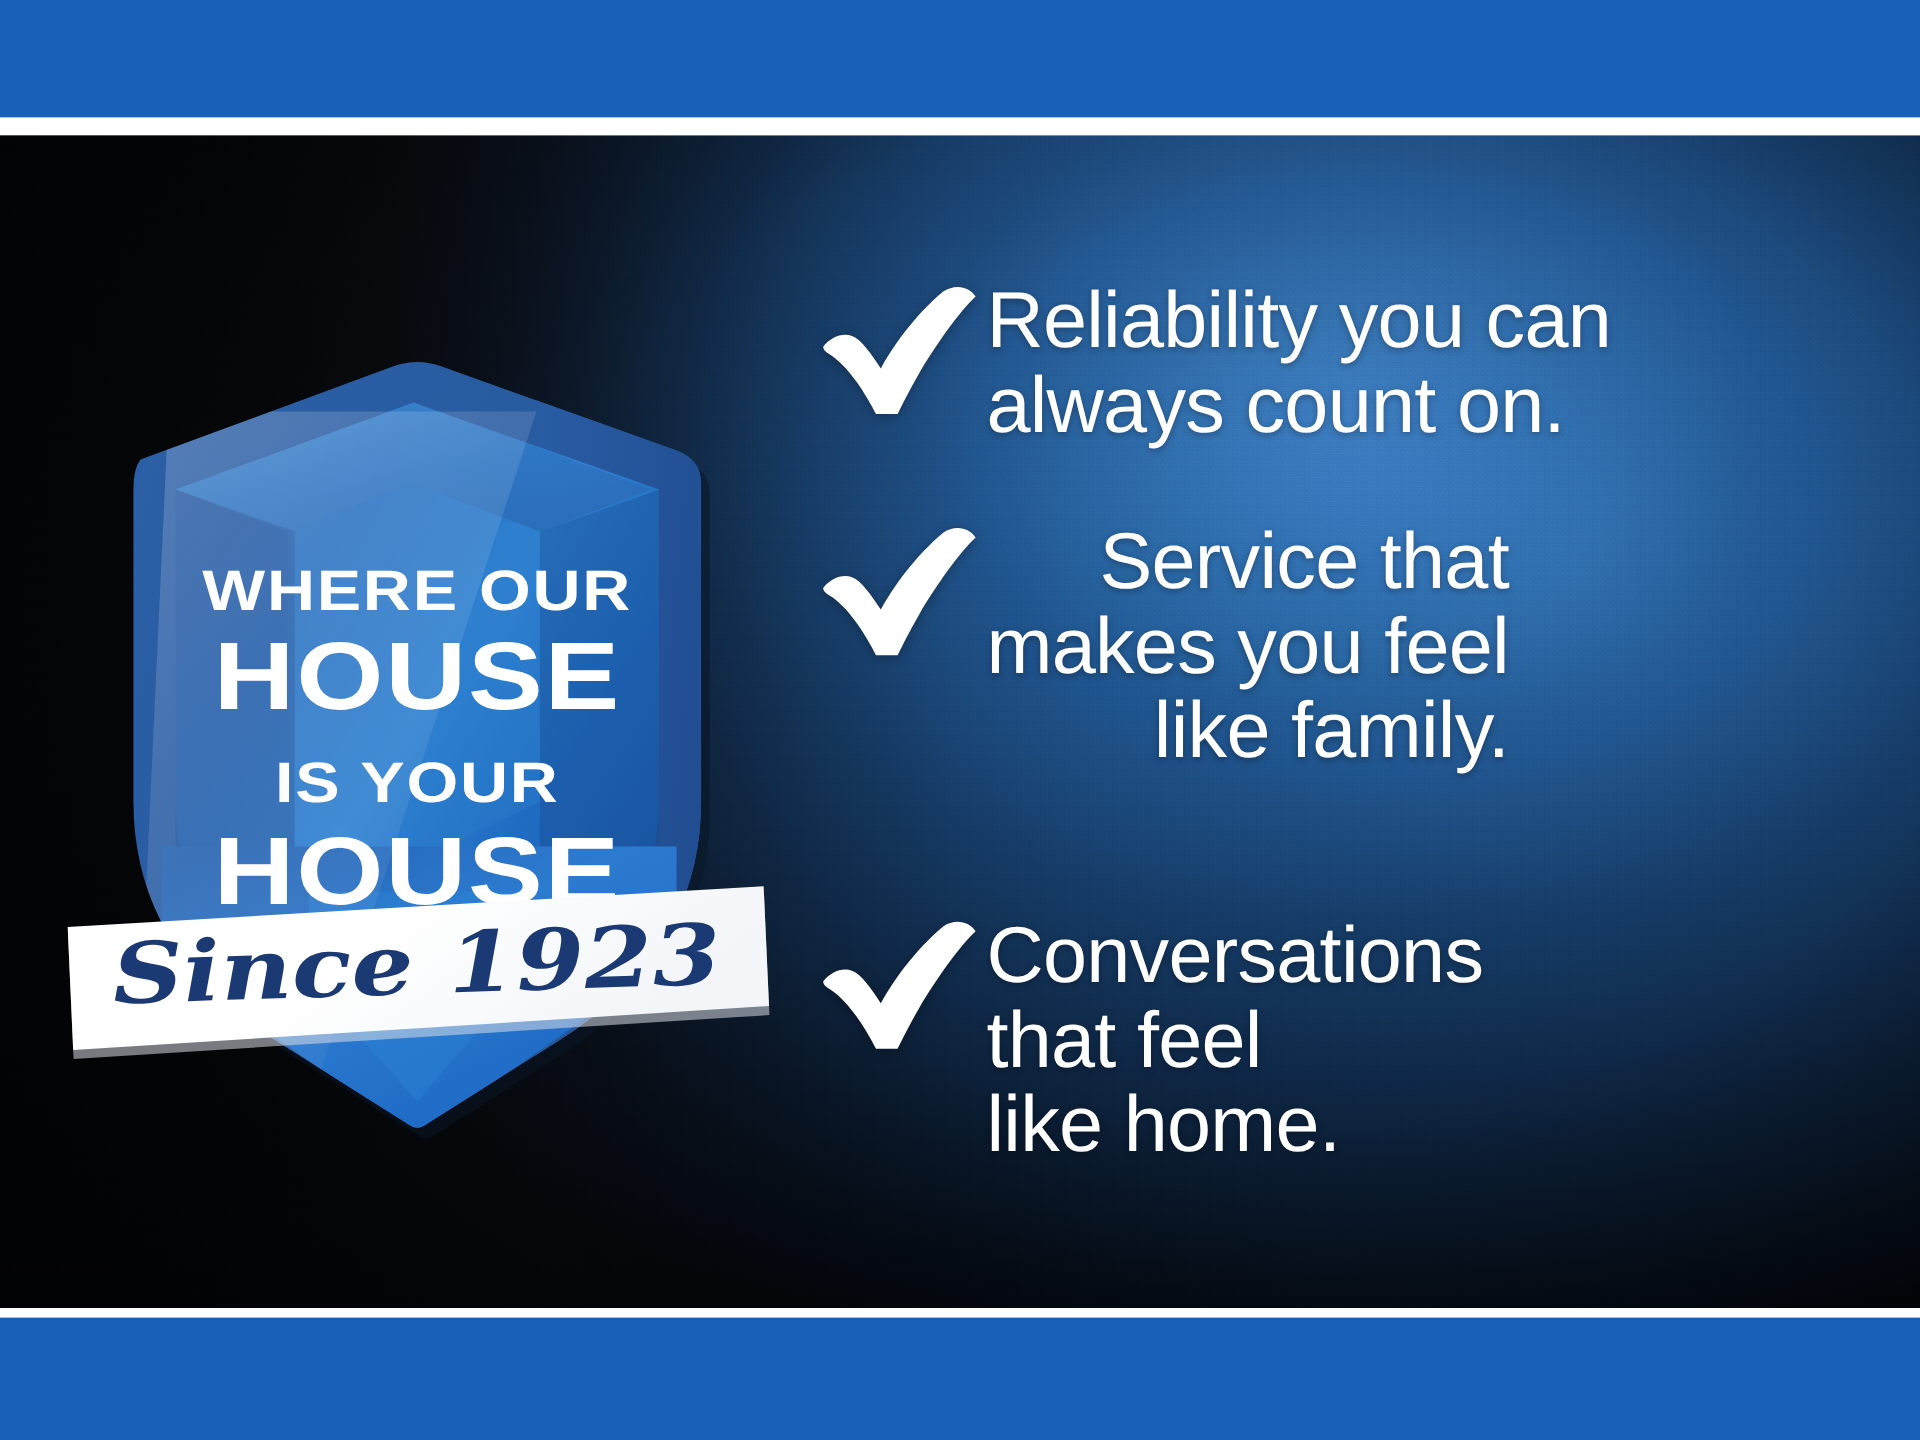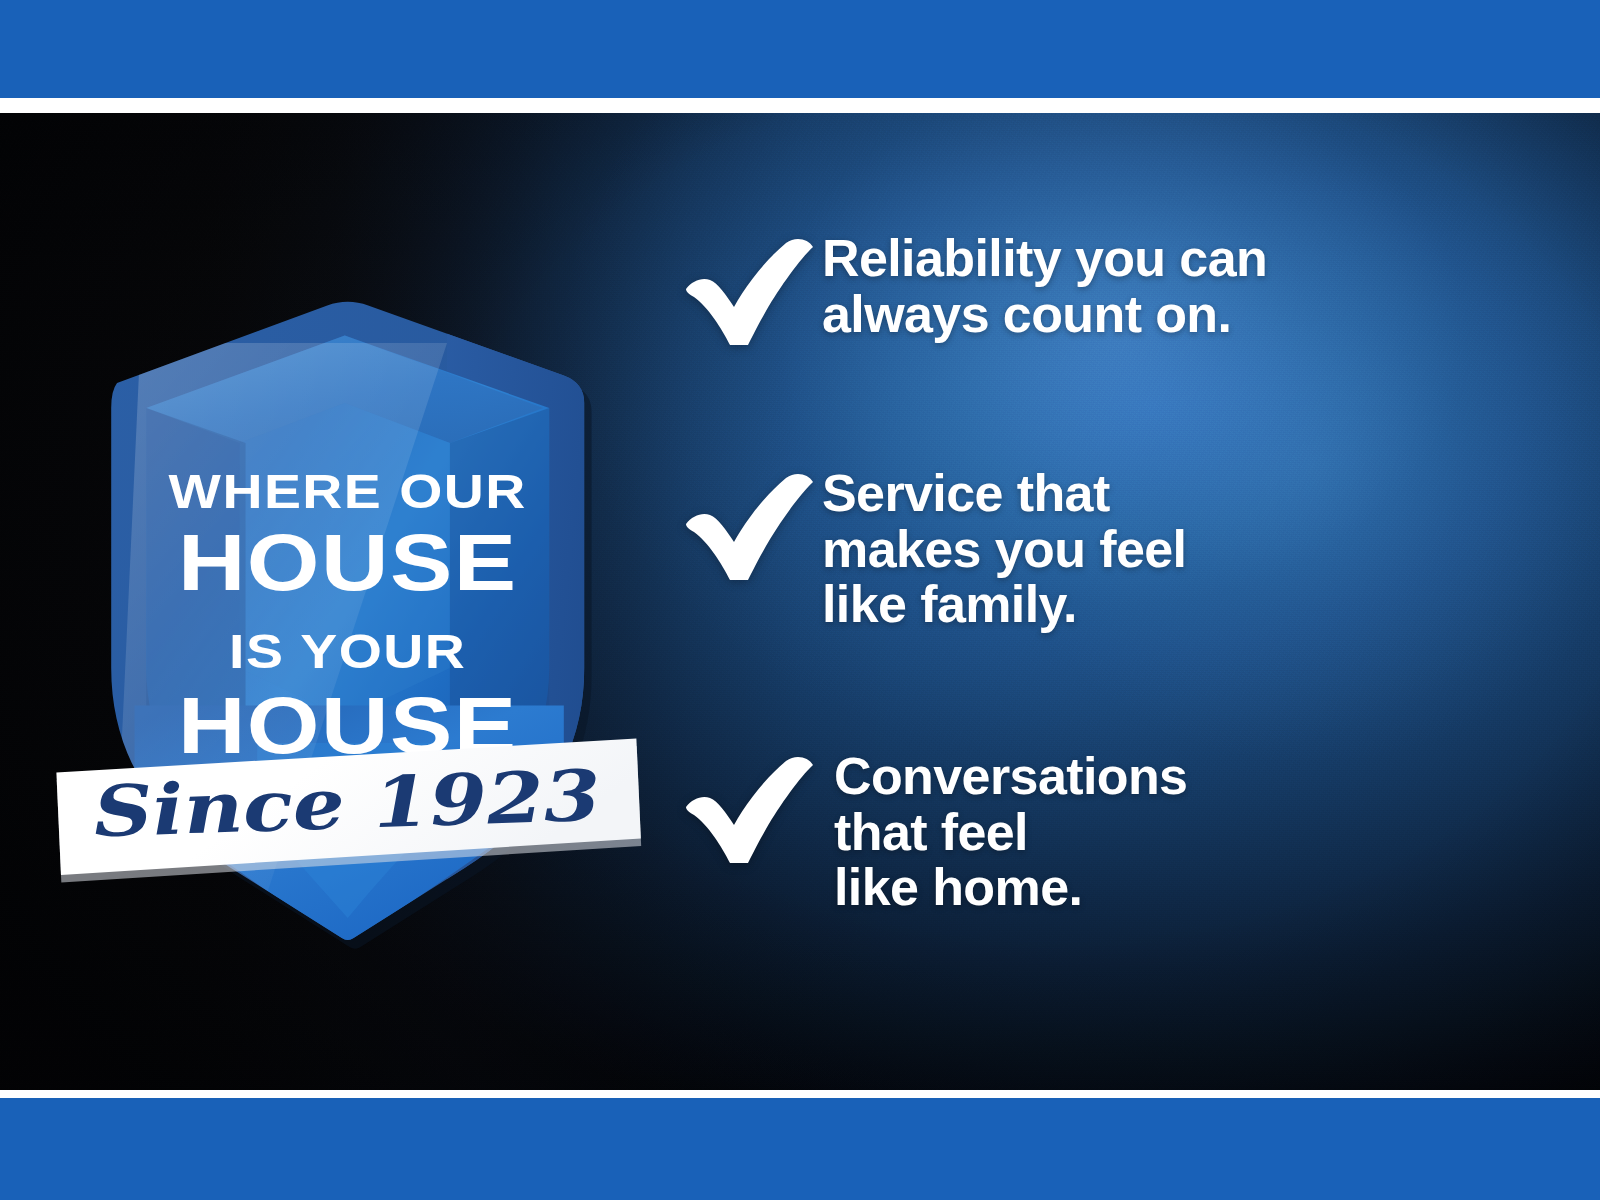--- a/index.html
+++ b/index.html
@@ -142,33 +142,33 @@
     position:absolute;
     left:10px; top:10px;
     width:134px; height:112px;
     display:block;
     filter:drop-shadow(0 2px 5px rgba(0,0,0,.28));
   }
 
   .benefit-text {
     color:#ffffff;
     font-family:"Liberation Sans", sans-serif;
-    font-weight:bold;
-    font-size:52px;
+    font-weight:normal;
+    font-size:66px;
     line-height:1.07;
     letter-spacing:-0.6px;
     padding-top:4px;
     text-shadow:0 2px 6px rgba(0,0,0,.30);
     white-space:pre-line;
   }
 
   
   .benefit.b1 { margin-top:14px; }
-  .benefit.b2 { margin-top:115px; }
-  .benefit.b3 { margin-top:112px;gap:12px; }
+  .benefit.b2 { margin-top:56px;text-align:right; }
+  .benefit.b3 { margin-top:112px; }
   .benefit.b2 .check-wrap, .benefit.b3 .check-wrap { padding-top:18px; }
 </style>
 </head>
 <body>
 
 <div id="poster">
 
   <div class="brand-bar top"></div>
   <div class="white-gap top"></div>
   <div class="white-gap bottom"></div>

